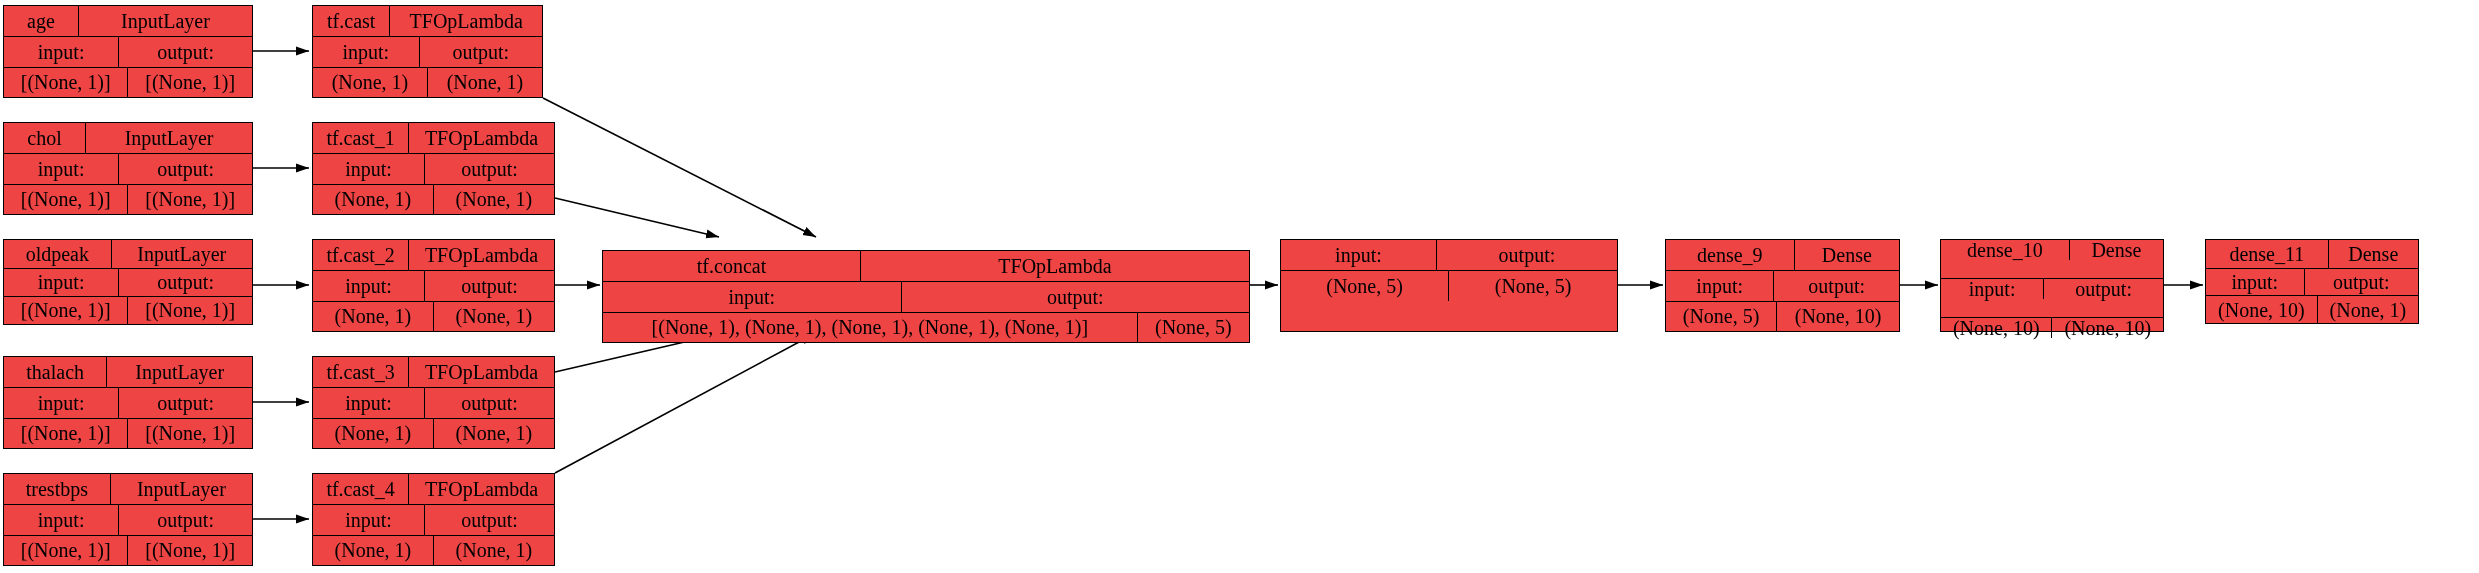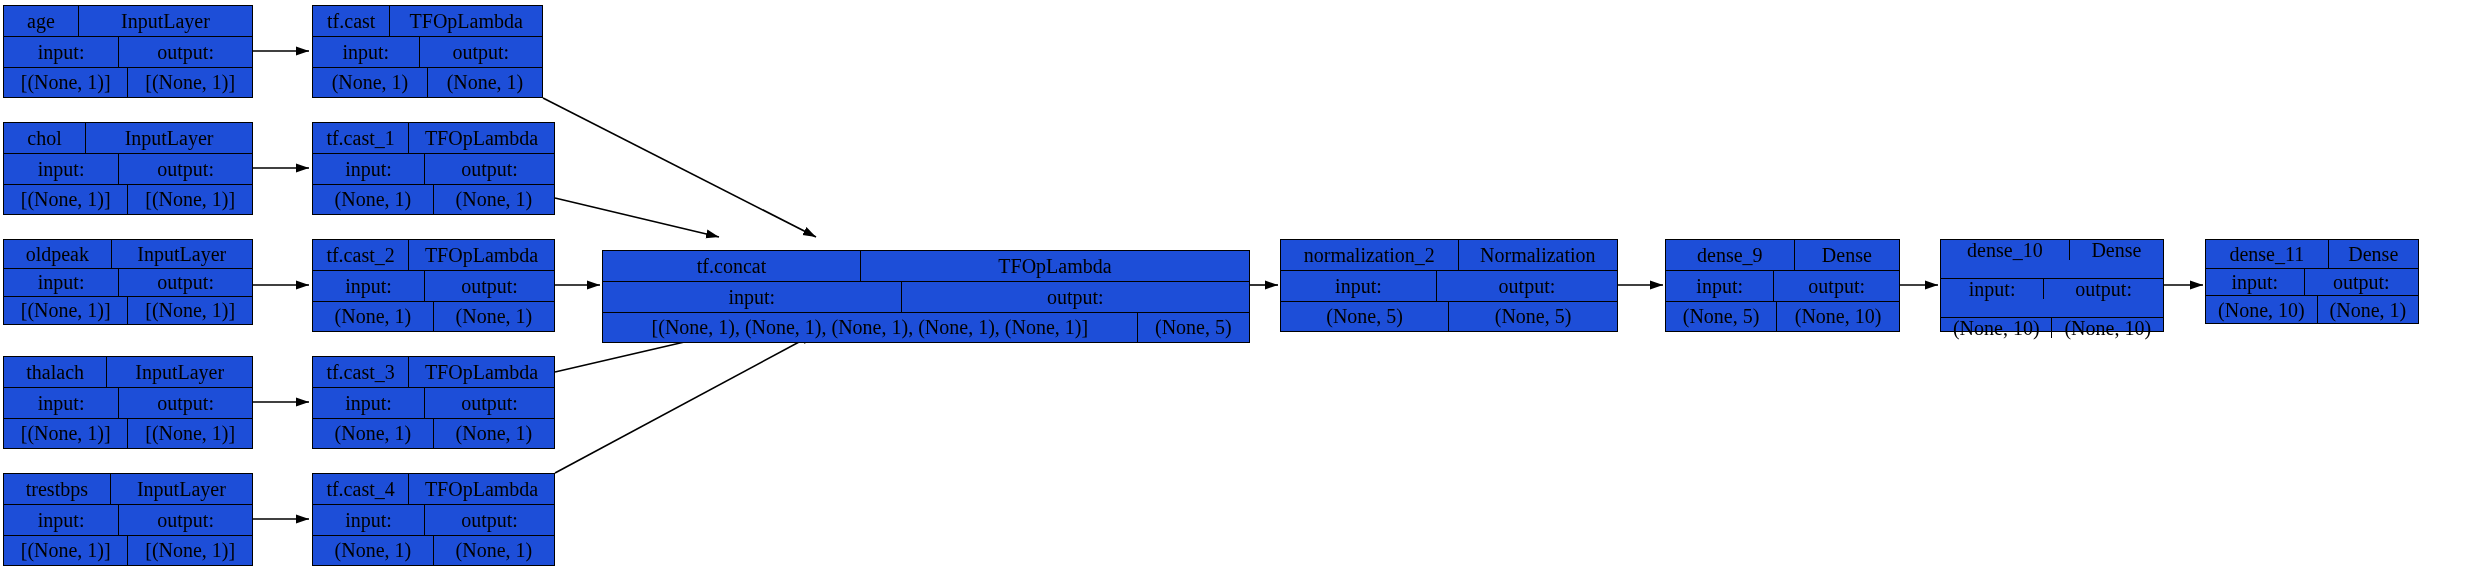--- a/index.html
+++ b/index.html
@@ -18,21 +18,21 @@
   #edge-layer {
     position: absolute;
     left: 0;
     top: 0;
     width: 2479px;
     height: 573px;
   }
   .node {
     position: absolute;
     box-sizing: border-box;
-    background: #1d4ed8;
+    background: #ef4444;
     border: 1.5px solid #000000;
     display: flex;
     flex-direction: column;
   }
   .nrow {
     display: table;
     table-layout: auto;
     width: 100%;
     height: 33.333%;
     box-sizing: border-box;
@@ -247,24 +247,20 @@
       <div class="cell">output:</div>
     </div>
     <div class="nrow">
       <div class="cell">[(None, 1), (None, 1), (None, 1), (None, 1), (None, 1)]</div>
       <div class="cell">(None, 5)</div>
     </div>
   </div>
 
   <div class="node" style="left: 1280px; top: 239px; width: 338px; height: 93px;">
     <div class="nrow">
-      <div class="cell">normalization_2</div>
-      <div class="cell">Normalization</div>
-    </div>
-    <div class="nrow">
       <div class="cell">input:</div>
       <div class="cell">output:</div>
     </div>
     <div class="nrow">
       <div class="cell">(None, 5)</div>
       <div class="cell">(None, 5)</div>
     </div>
   </div>
 
   <div class="node" style="left: 1665px; top: 239px; width: 235px; height: 93px;">

